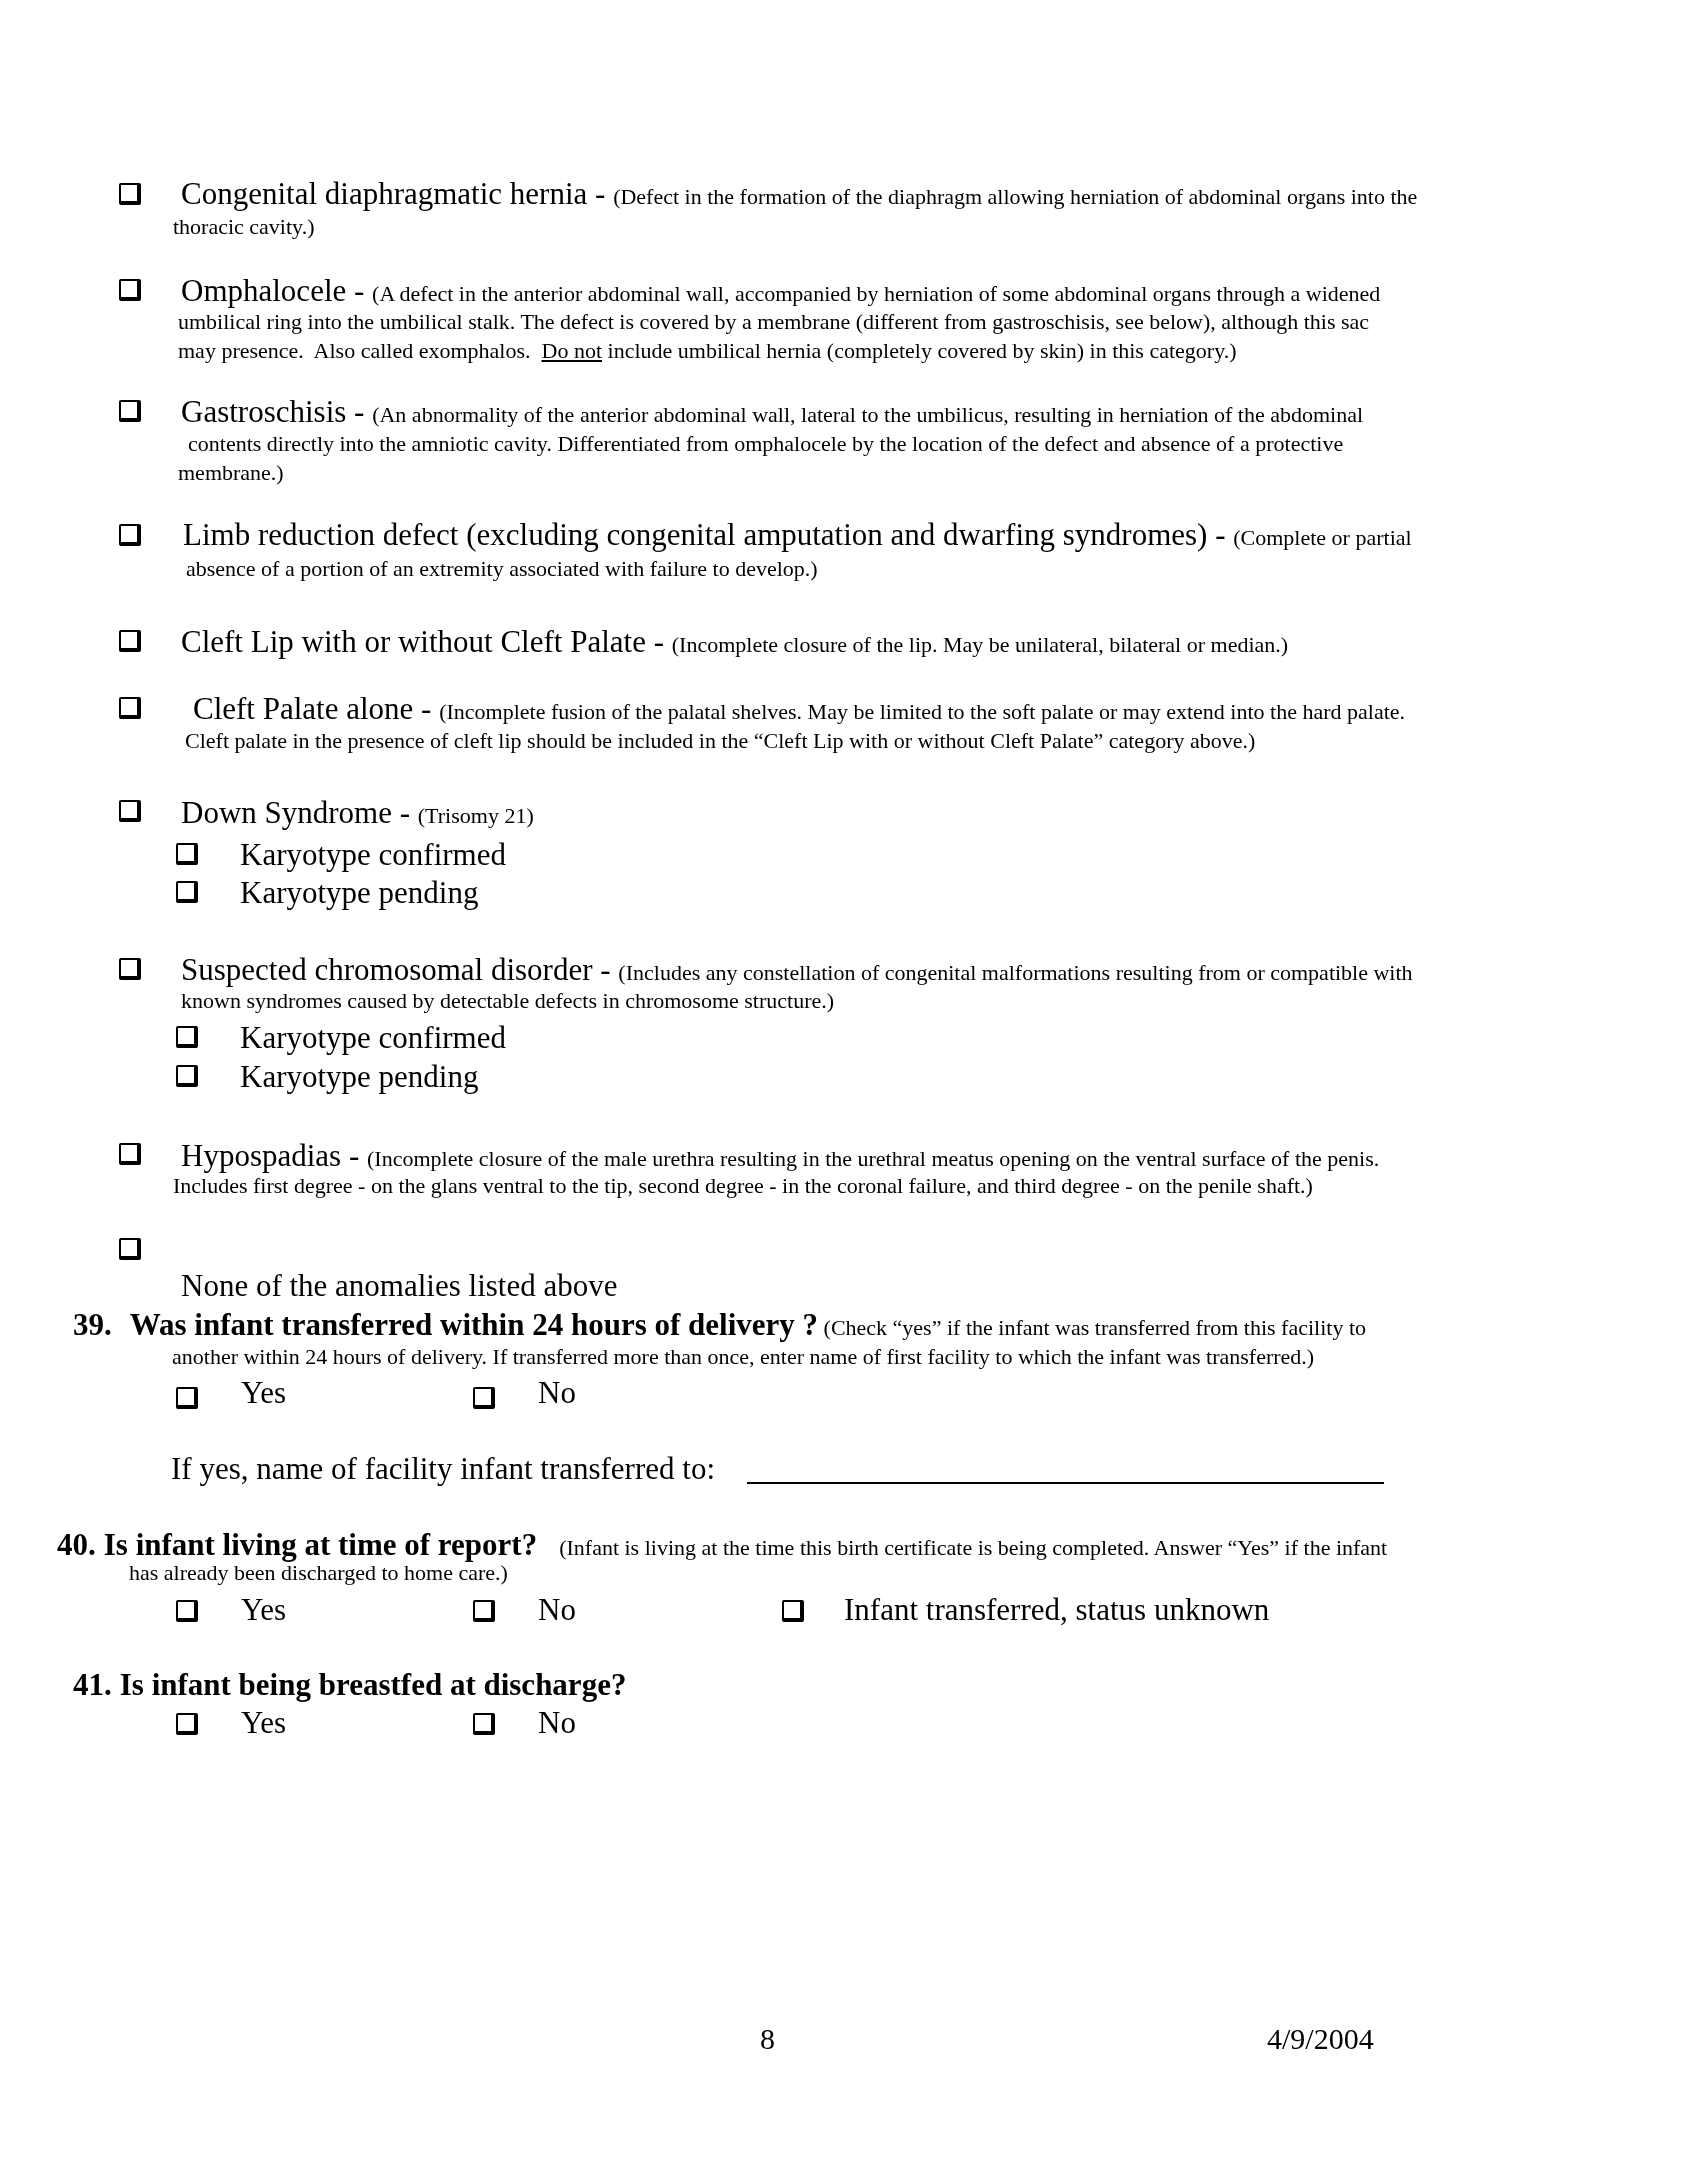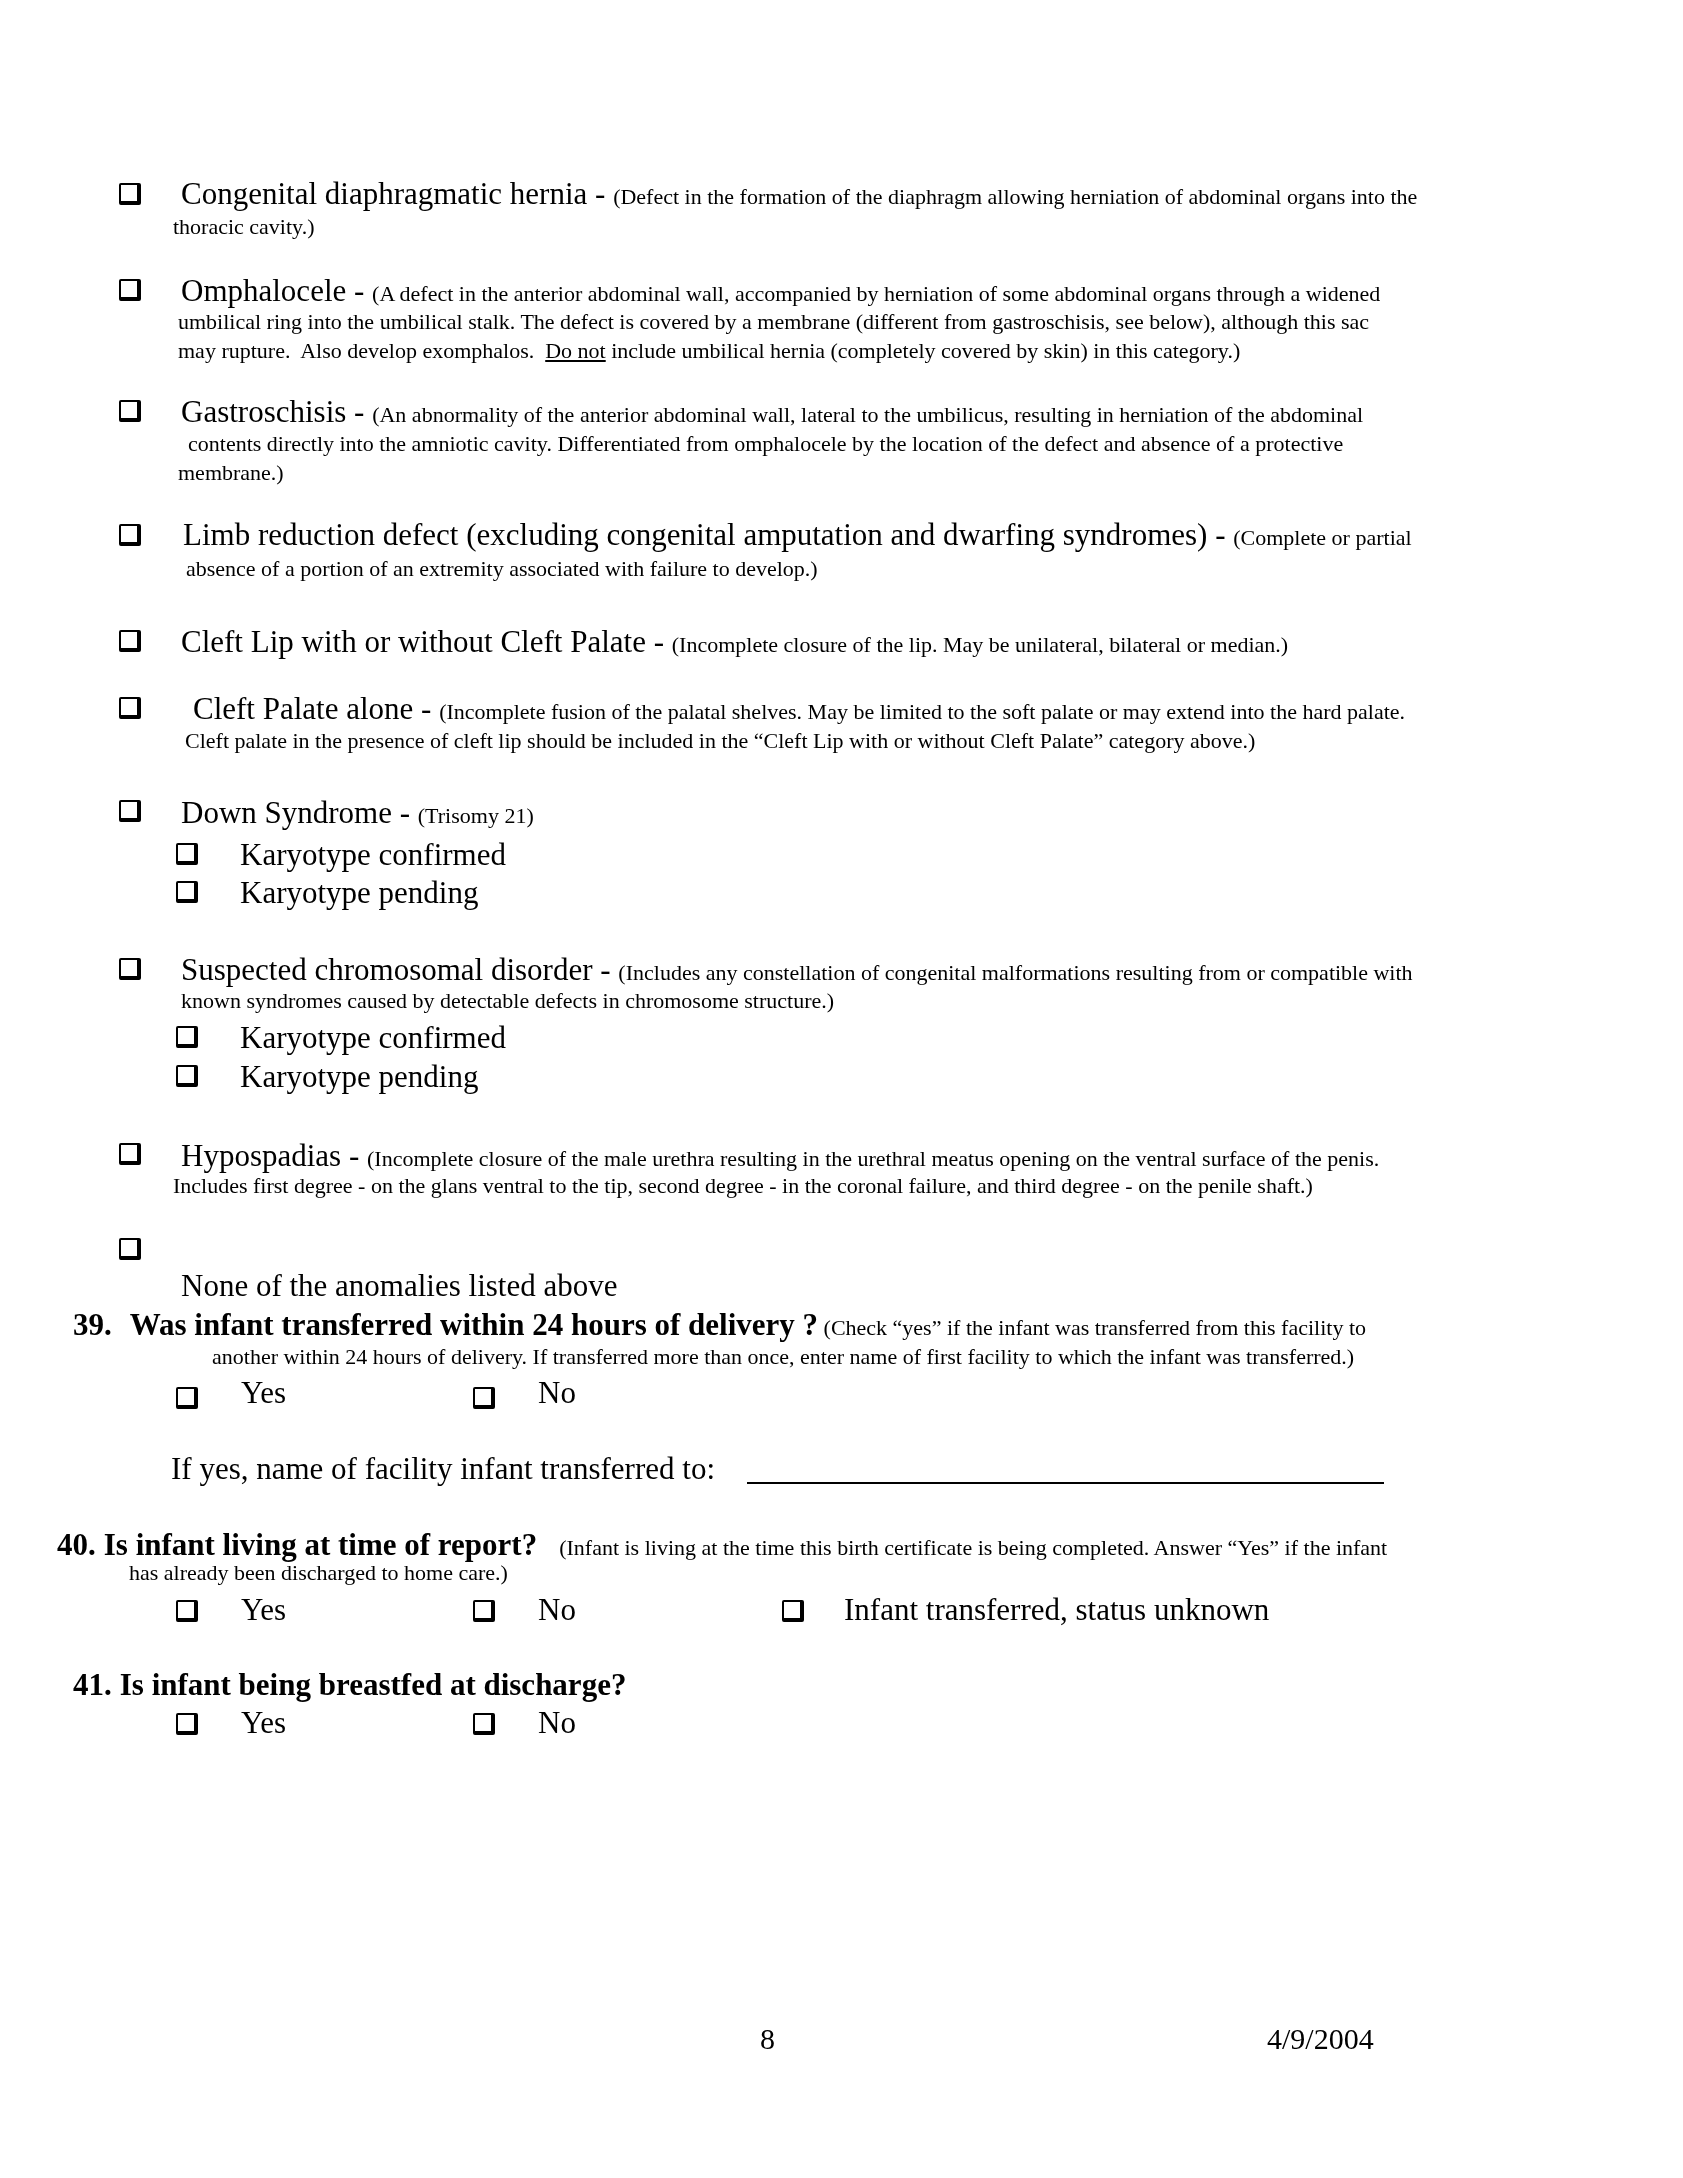--- a/index.html
+++ b/index.html
@@ -27,21 +27,21 @@
 <div class="abs" style="left:181px;top:176px;">
   <span class="lg">Congenital diaphragmatic hernia - </span><span class="sm">(Defect in the formation of the diaphragm allowing herniation of abdominal organs into the</span>
 </div>
 <div class="cont" style="left:173px;top:212px;">thoracic cavity.)</div>
 
 <div class="cb" style="left:119px;top:279px;"></div>
 <div class="abs" style="left:181px;top:273px;">
   <span class="lg">Omphalocele - </span><span class="sm">(A defect in the anterior abdominal wall, accompanied by herniation of some abdominal organs through a widened</span>
 </div>
 <div class="cont" style="left:178px;top:307px;">umbilical ring into the umbilical stalk.  The defect is covered by a membrane (different from gastroschisis, see below), although this sac</div>
-<div class="cont" style="left:178px;top:336px;"><span style="white-space:pre;">may rupture.  Also develop exomphalos.  </span><span class="ul">Do not</span><span style="white-space:pre;"> include umbilical hernia (completely covered by skin) in this category.)</span></div>
+<div class="cont" style="left:178px;top:336px;"><span style="white-space:pre;">may presence.  Also called exomphalos.  </span><span class="ul">Do not</span><span style="white-space:pre;"> include umbilical hernia (completely covered by skin) in this category.)</span></div>
 
 <div class="cb" style="left:119px;top:400px;"></div>
 <div class="abs" style="left:181px;top:394px;">
   <span class="lg">Gastroschisis - </span><span class="sm">(An abnormality of the anterior abdominal wall, lateral to the umbilicus,  resulting in herniation of the abdominal</span>
 </div>
 <div class="cont" style="left:188px;top:429px;">contents directly into the amniotic cavity.  Differentiated from omphalocele by the location of the defect and absence of a protective</div>
 <div class="cont" style="left:178px;top:458px;">membrane.)</div>
 
 <div class="cb" style="left:119px;top:524px;"></div>
 <div class="abs" style="left:183px;top:517px;">
@@ -84,21 +84,21 @@
   <span class="lg">Hypospadias - </span><span class="sm">(Incomplete closure of the male urethra resulting in the urethral meatus opening on the ventral surface of the penis.</span>
 </div>
 <div class="cont" style="left:173px;top:1171px;">Includes first degree - on the glans ventral to the tip, second degree - in the coronal failure, and third degree - on the penile shaft.)</div>
 
 <div class="cb" style="left:119px;top:1238px;"></div>
 <div class="abs lg" style="left:181px;top:1232px;margin-top:36px;">None of the anomalies listed above</div>
 
 <div class="abs" style="left:73px;top:1307px;">
   <span class="lg bold">39.</span><span class="lg bold" style="margin-left:18px;">Was infant transferred within 24 hours of delivery ?</span><span class="sm" style="white-space:pre;"> (Check “yes” if the infant was transferred from this facility to</span>
 </div>
-<div class="cont" style="left:172px;top:1342px;margin-left:40px;">another within 24 hours of delivery.  If transferred more than once, enter name of first facility to which the infant was transferred.)</div>
+<div class="cont" style="left:172px;top:1342px;">another within 24 hours of delivery.  If transferred more than once, enter name of first facility to which the infant was transferred.)</div>
 <div class="cb" style="left:176px;top:1387px;"></div>
 <div class="abs lg" style="left:241px;top:1375px;">Yes</div>
 <div class="cb" style="left:473px;top:1387px;"></div>
 <div class="abs lg" style="left:538px;top:1375px;">No</div>
 
 <div class="abs lg" style="left:171px;top:1451px;">If yes, name of facility infant transferred to:</div>
 <div class="abs" style="left:747px;top:1455px;width:637px;height:30px;"></div>
 <div class="line" style="left:747px;top:1482px;width:637px;"></div>
 
 <div class="abs" style="left:57px;top:1527px;">

